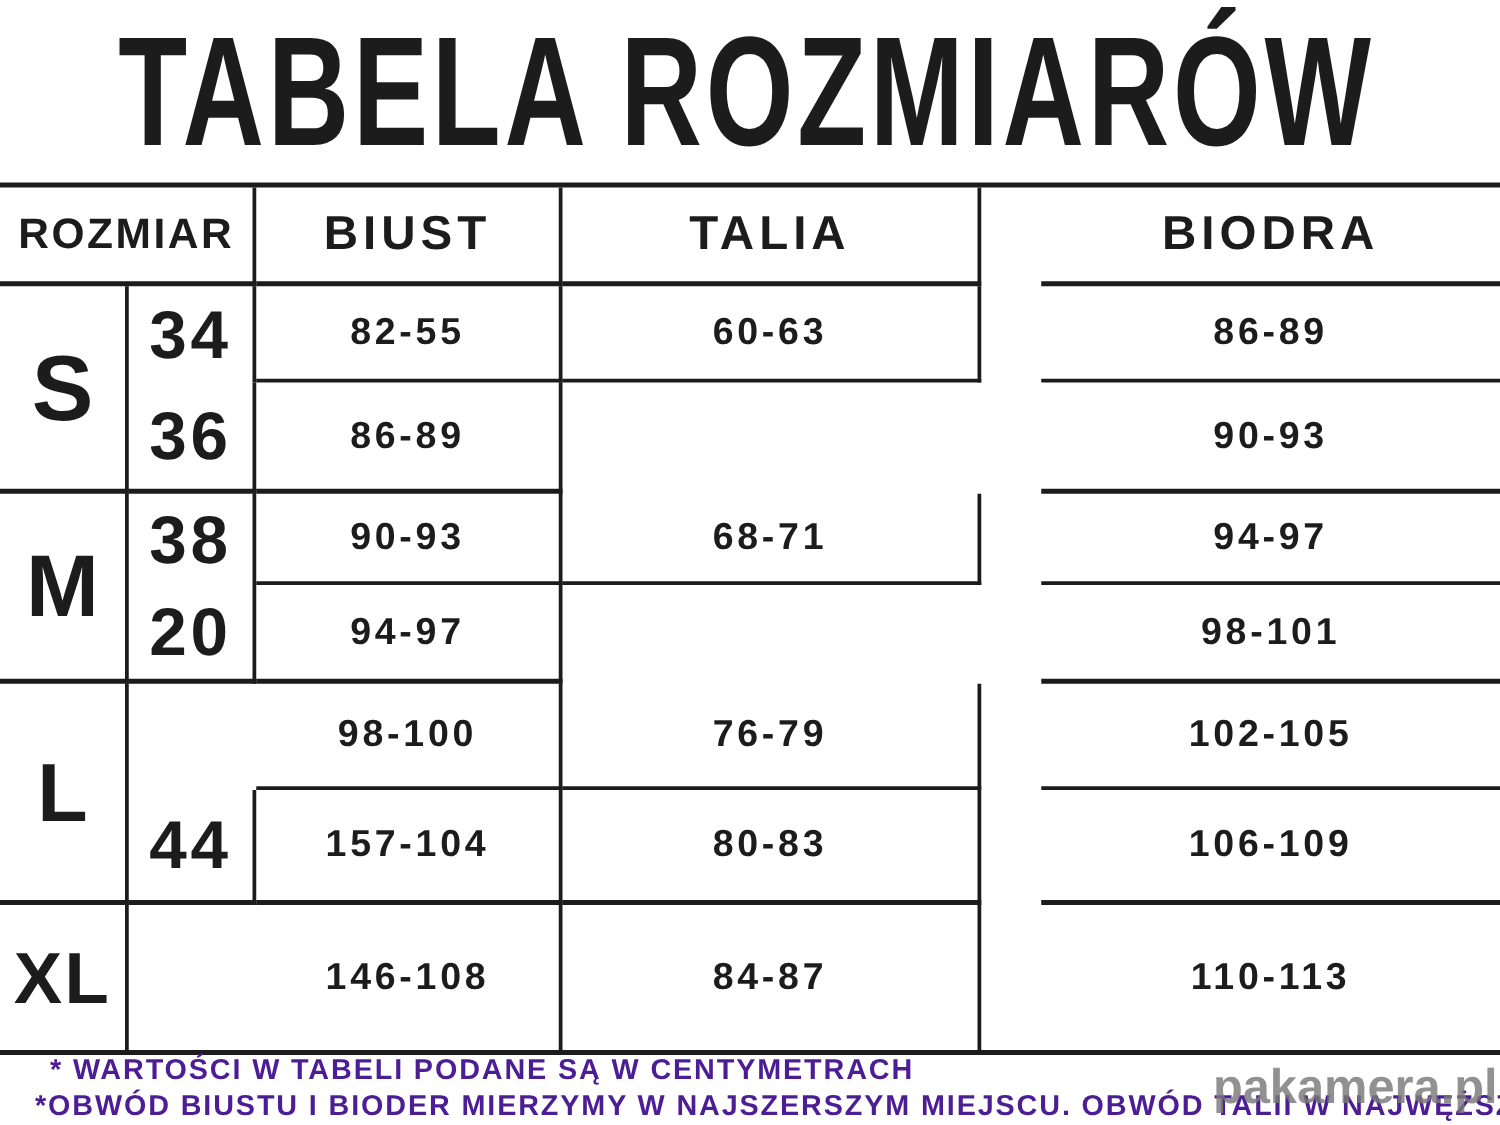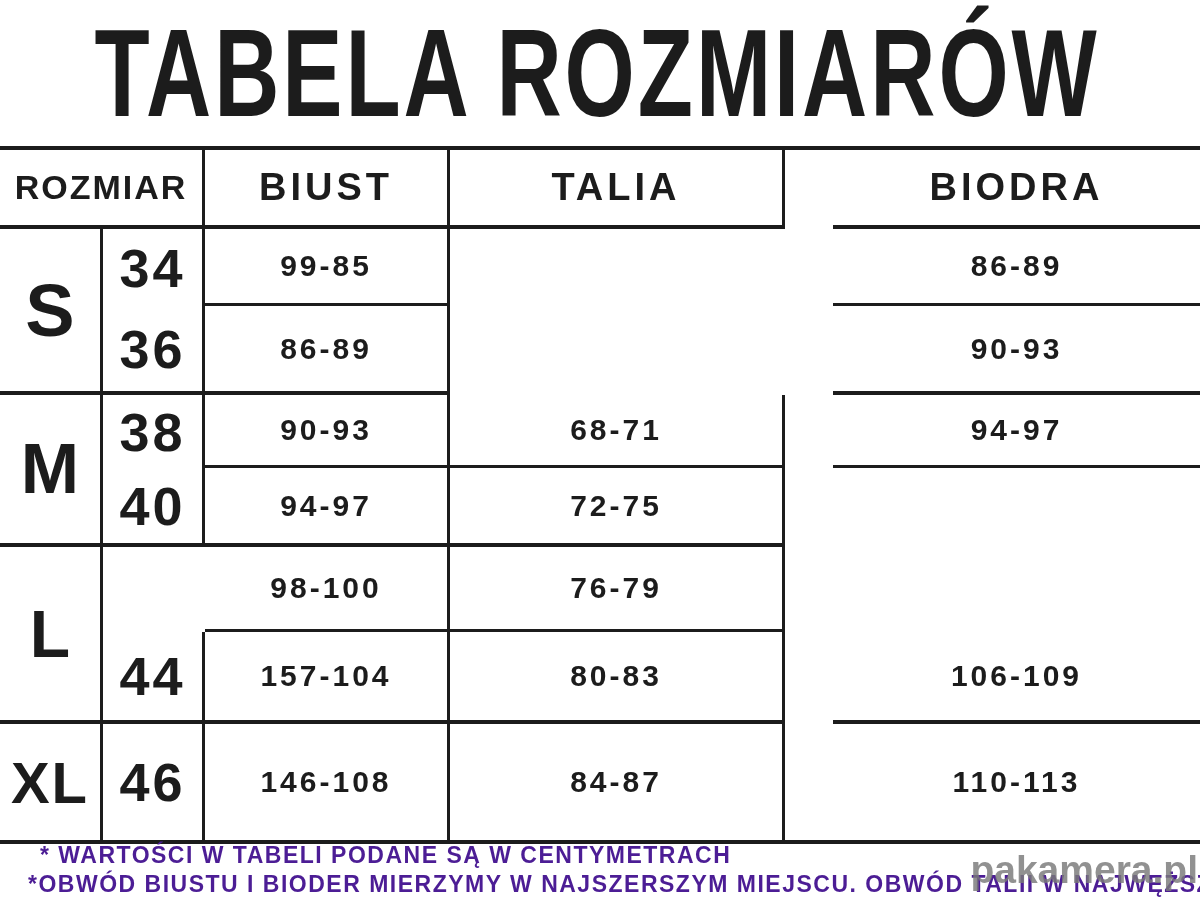--- a/index.html
+++ b/index.html
@@ -108,39 +108,40 @@
   <div class="cell hdr last-col" style="grid-area:1/5/2/6">BIODRA</div>
 
   <div class="cell letter letter-s group-end" style="grid-area:2/1/4/2">S</div>
   <div class="cell letter letter-m group-end" style="grid-area:4/1/6/2">M</div>
   <div class="cell letter letter-l group-end" style="grid-area:6/1/8/2">L</div>
   <div class="cell letter letter-xl" style="grid-area:8/1/9/2">XL</div>
 
   <div class="cell num" style="grid-area:2/2/3/3">34</div>
   <div class="cell num group-end" style="grid-area:3/2/4/3">36</div>
   <div class="cell num" style="grid-area:4/2/5/3">38</div>
-  <div class="cell num group-end" style="grid-area:5/2/6/3">40</div>
+  <div class="cell num group-end" style="grid-area:5/2/6/3">20</div>
   <div class="cell num group-end" style="grid-area:7/2/8/3">44</div>
-  <div class="cell num" style="grid-area:8/2/9/3">46</div>
 
-  <div class="cell val sub-end" style="grid-area:2/3/3/4">99-85</div>
+  <div class="cell val sub-end" style="grid-area:2/3/3/4">82-55</div>
+  <div class="cell val sub-end" style="grid-area:2/4/3/5">60-63</div>
   <div class="cell val sub-end last-col" style="grid-area:2/5/3/6">86-89</div>
 
   <div class="cell val group-end" style="grid-area:3/3/4/4">86-89</div>
   <div class="cell val group-end last-col" style="grid-area:3/5/4/6">90-93</div>
 
   <div class="cell val sub-end" style="grid-area:4/3/5/4">90-93</div>
   <div class="cell val sub-end" style="grid-area:4/4/5/5">68-71</div>
   <div class="cell val sub-end last-col" style="grid-area:4/5/5/6">94-97</div>
 
   <div class="cell val group-end" style="grid-area:5/3/6/4">94-97</div>
-  <div class="cell val group-end" style="grid-area:5/4/6/5">72-75</div>
+  <div class="cell val group-end last-col" style="grid-area:5/5/6/6">98-101</div>
 
   <div class="cell val sub-end" style="grid-area:6/3/7/4">98-100</div>
   <div class="cell val sub-end" style="grid-area:6/4/7/5">76-79</div>
+  <div class="cell val sub-end last-col" style="grid-area:6/5/7/6">102-105</div>
 
   <div class="cell val group-end" style="grid-area:7/3/8/4">157-104</div>
   <div class="cell val group-end" style="grid-area:7/4/8/5">80-83</div>
   <div class="cell val group-end last-col" style="grid-area:7/5/8/6">106-109</div>
 
   <div class="cell val" style="grid-area:8/3/9/4">146-108</div>
   <div class="cell val" style="grid-area:8/4/9/5">84-87</div>
   <div class="cell val last-col" style="grid-area:8/5/9/6">110-113</div>
 
 </div>

